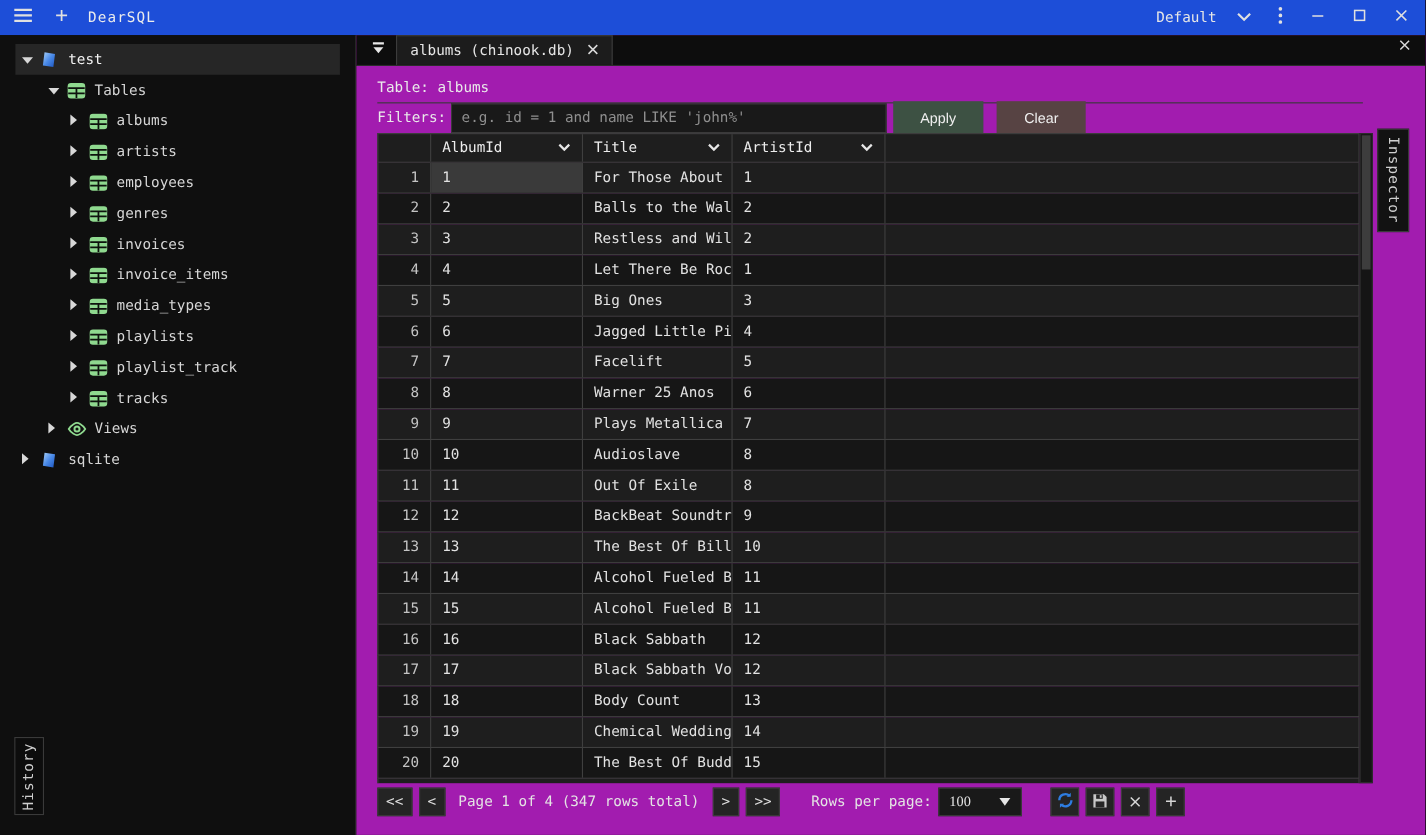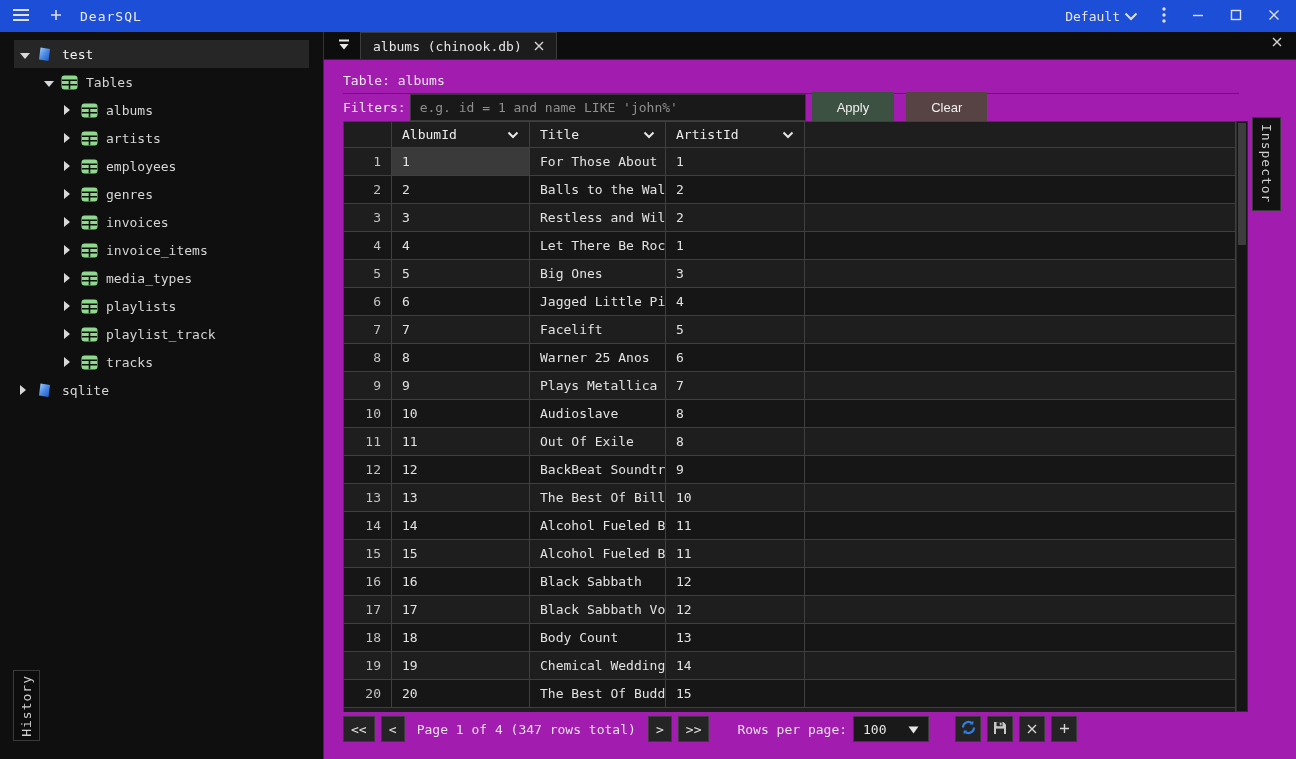--- a/index.html
+++ b/index.html
@@ -9,21 +9,21 @@
 
   
   .titlebar { height:32px; display:flex; align-items:center; justify-content:space-between;
               background:#1d4ed8; padding:0 14px 0 10px; box-sizing:border-box; }
   .tb-left { display:flex; align-items:center; gap:16px; }
   .app-title { color:#ececec; letter-spacing:1px; }
   .tb-right { display:flex; align-items:center; gap:22px; }
   .ghost-btn { background:none; border:none; padding:2px; margin:0; cursor:pointer;
                display:flex; align-items:center; justify-content:center; color:#e0e0e0;
                font-family:inherit; }
-  .profile { display:flex; align-items:center; gap:4px; cursor:pointer; color:#e6e6e6; }
+  .profile { display:flex; align-items:center; gap:18px; cursor:pointer; color:#e6e6e6; }
 
   
   .body-row { display:flex; height:727px; }
   .sidebar { width:324px; box-sizing:border-box; border-right:1px solid #333;
              background:#0f0f0f; padding:8px 14px 0 14px; }
   .content { flex:1; display:flex; flex-direction:column; background:#a21caf; min-width:0; }
 
   
   .tree-row { height:28px; display:flex; align-items:center; cursor:pointer; color:#d6d6d6; }
   .tree-row.selected { background:#262626; color:#f2f2f2; }
@@ -90,21 +90,21 @@
   .inspector-tab span { writing-mode:vertical-rl; letter-spacing:1px; }
 
   
   .bottombar { height:32px; margin-top:1px; display:flex; align-items:center; gap:6px; }
   .pg-btn { height:26px; min-width:24px; background:#242424; border:1px solid #3c3c3c;
             color:#e0e0e0; font-family:inherit; font-size:13px; padding:0 7px; cursor:pointer; }
   .page-status { margin:0 6px; color:#e4e4e4; }
   .rpp-label { margin-left:22px; color:#e4e4e4; }
   .rpp-select { width:76px; height:26px; box-sizing:border-box; background:#191919;
                 border:1px solid #3c3c3c; display:flex; align-items:center;
-                justify-content:space-between; padding:0 9px; cursor:pointer; color:#e6e6e6; }
+                justify-content:space-between; padding:0 9px; cursor:pointer; color:#e6e6e6;font-family:Liberation Serif, serif; }
   .icon-btn { width:26px; height:26px; background:#242424; border:1px solid #3c3c3c;
               display:flex; align-items:center; justify-content:center; cursor:pointer; }
   .icon-btn.first-of-group { margin-left:20px; }
 
   
   .history-tab { position:absolute; left:13px; top:670px; width:27px; height:71px;
                  box-sizing:border-box; border:1px solid #3a3a3a; background:#0d0d0d;
                  display:flex; align-items:center; justify-content:center;
                  color:#cfcfcf; cursor:pointer; }
   .history-tab span { writing-mode:vertical-rl; transform:rotate(180deg); letter-spacing:1px; }
@@ -281,20 +281,31 @@
           </div>
           <div class="tree-row d2">
             <span class="tree-arrow"><span class="a-right" style="display: inline-block;"></span></span>
             <span class="tree-icon">
               <svg width="17" height="15" viewBox="0 0 17 15">
                 <rect x="0.5" y="0.5" width="16" height="14" rx="3" fill="#8fd98f"></rect>
                 <path d="M1 5.2h15M8.5 5.2V14.2M1 9.8h15" stroke="#0d120d" stroke-width="1.6" fill="none"></path>
               </svg>
             </span>
             <span class="tree-label">tracks</span>
+          </div>
+          <div class="tree-row d1">
+            <span class="tree-arrow"><span class="a-right" style="display: inline-block;"></span></span>
+            <span class="tree-icon">
+              <svg width="18" height="14" viewBox="0 0 18 14">
+                <path d="M1.5 7C4 2.8 8 1.5 9 1.5S14 2.8 16.5 7C14 11.2 10 12.5 9 12.5S4 11.2 1.5 7Z" fill="none" stroke="#8fd98f" stroke-width="1.6"></path>
+                <circle cx="9" cy="7" r="3.2" fill="#8fd98f"></circle>
+                <circle cx="9" cy="7" r="1.4" fill="#0d120d"></circle>
+              </svg>
+            </span>
+            <span class="tree-label">Views</span>
           </div>
           <div class="tree-row d0">
             <span class="tree-arrow"><span class="a-right" style="display: inline-block;"></span></span>
             <span class="tree-icon">
               <svg width="15" height="16" viewBox="0 0 15 16">
                 <defs>
                   <linearGradient id="gdb" x1="0" y1="0" x2="1" y2="1">
                     <stop offset="0" stop-color="#a8d0f8"></stop>
                     <stop offset="0.5" stop-color="#4a8ae8"></stop>
                     <stop offset="1" stop-color="#1c55c0"></stop>

